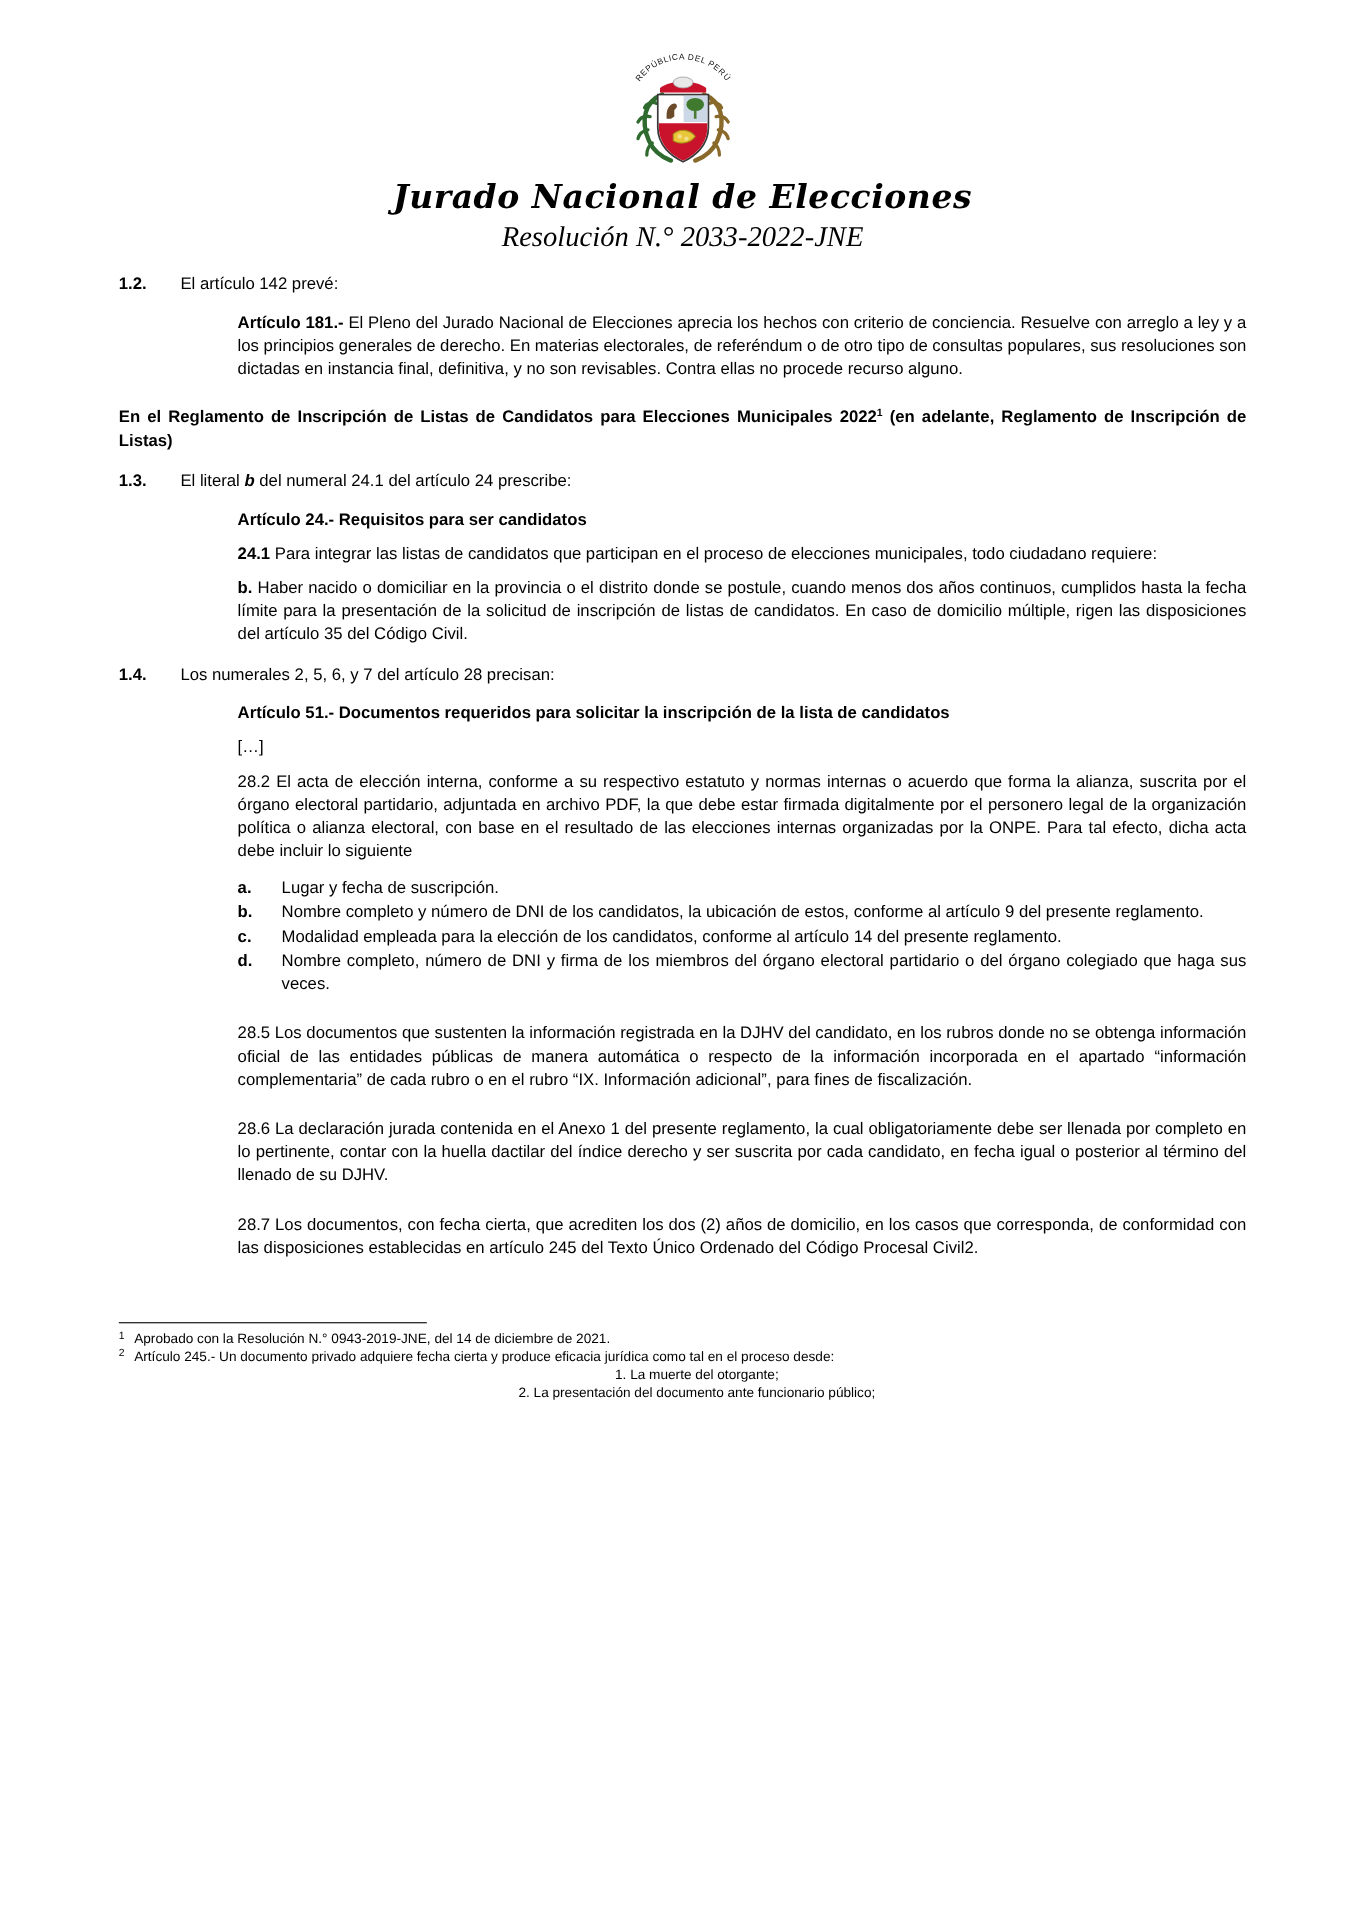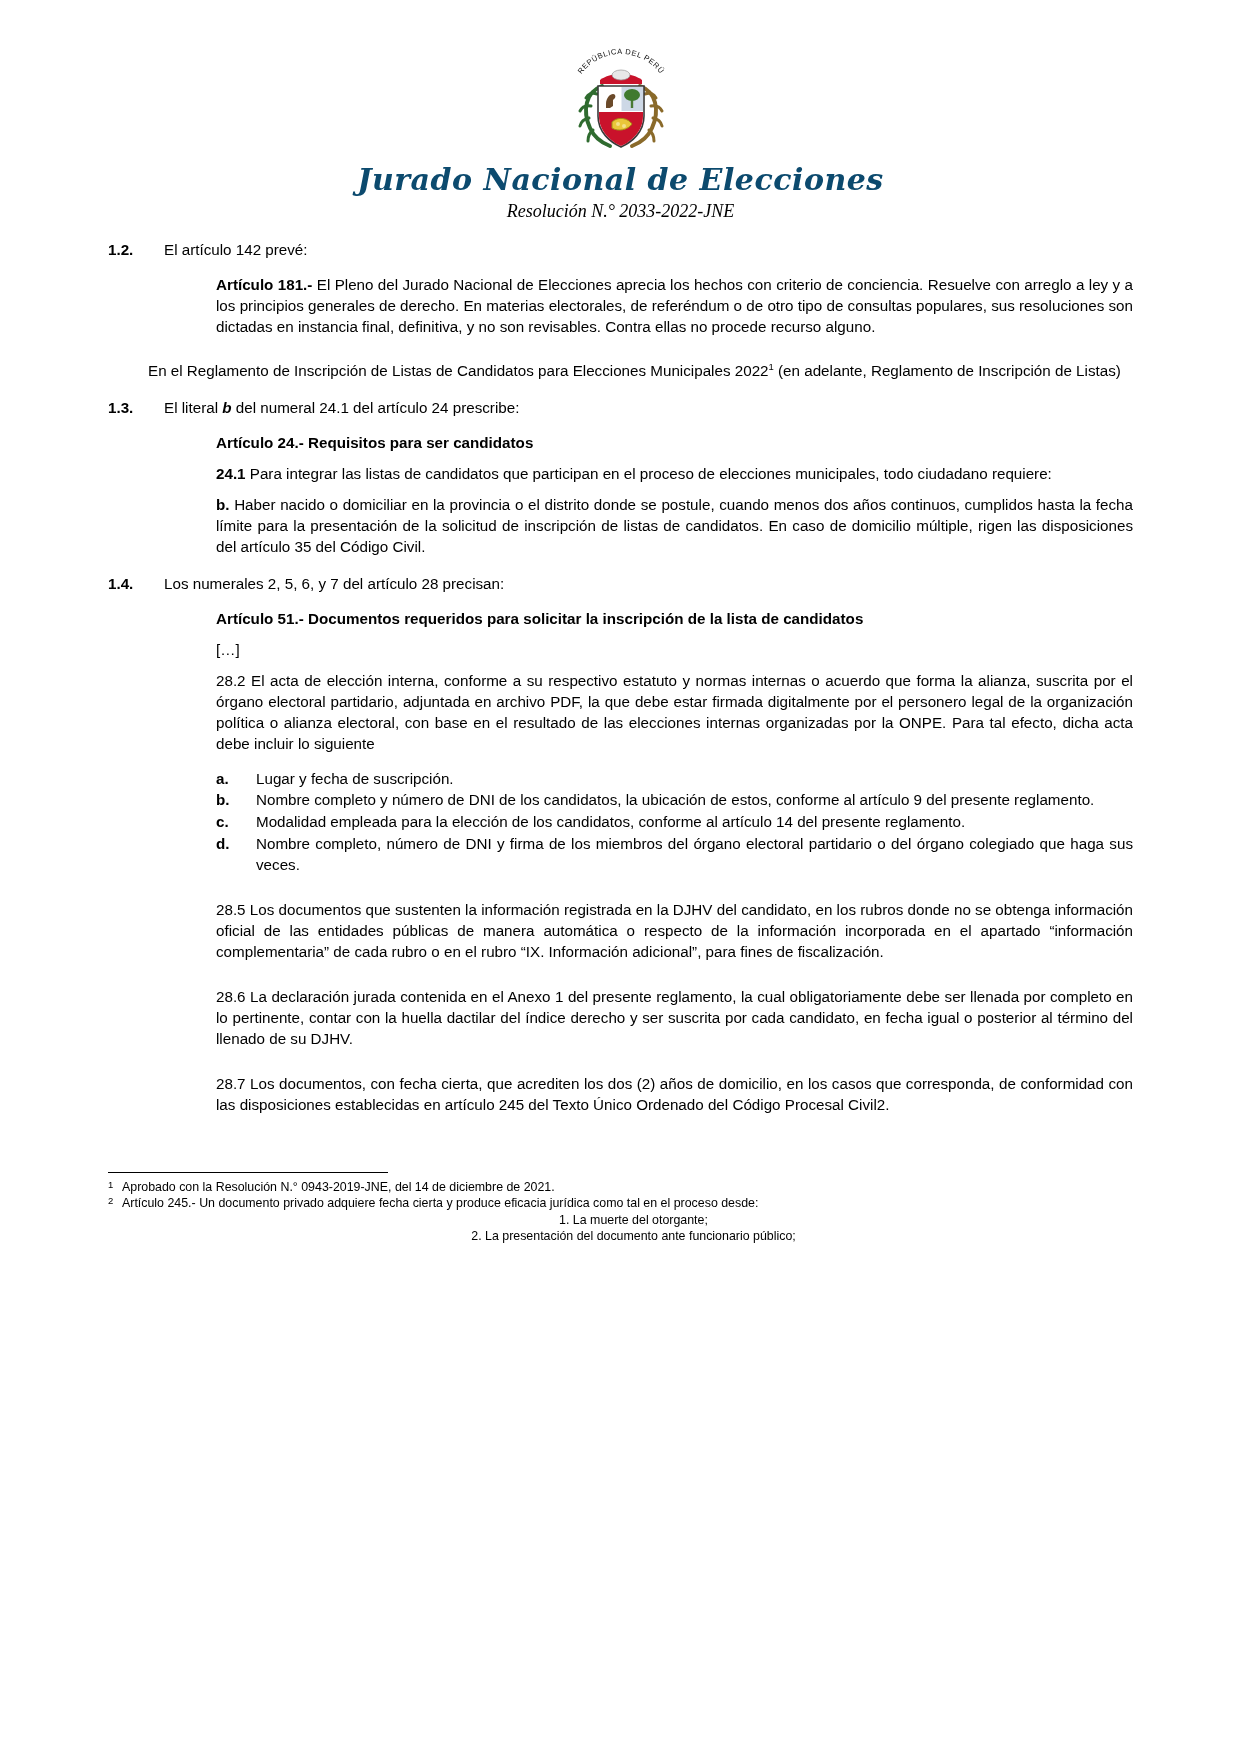--- a/index.html
+++ b/index.html
@@ -34,26 +34,26 @@
     position: relative;
   }
   .crest svg { display: block; }
   .org-title {
     font-family: "DejaVu Serif", serif;
     font-style: italic;
     font-weight: bold;
     font-size: 30px;
     letter-spacing: 0.5px;
     margin-top: 2px;
-    color: #0c4a6e;
+    color: #000000;
   }
   .res-title {
     font-family: "Liberation Serif", serif;
     font-style: italic;
-    font-size: 18px;
+    font-size: 26px;
     margin-top: 4px;
     color: #000;
   }
 
   
   .doc-body {
     font-size: 15.2px;
     line-height: 1.38;
     text-align: justify;
   }
@@ -77,23 +77,22 @@
   }
   .quote p { margin: 0; }
   .quote p + p { margin-top: 10px; }
   .quote .spaced { margin-top: 24px; }
 
   .bold { font-weight: bold; }
   .ital { font-style: italic; }
 
   .heading-block {
     margin-top: 22px;
-    font-weight: normal;
+    font-weight: bold;
     text-align: justify;
-    margin-left: 40px;
   }
   sup { font-size: 9.5px; vertical-align: super; }
 
   .lettered {
     margin: 14px 0 0 108px;
   }
   .lettered .row {
     display: flex;
     margin-top: 1px;
   }

